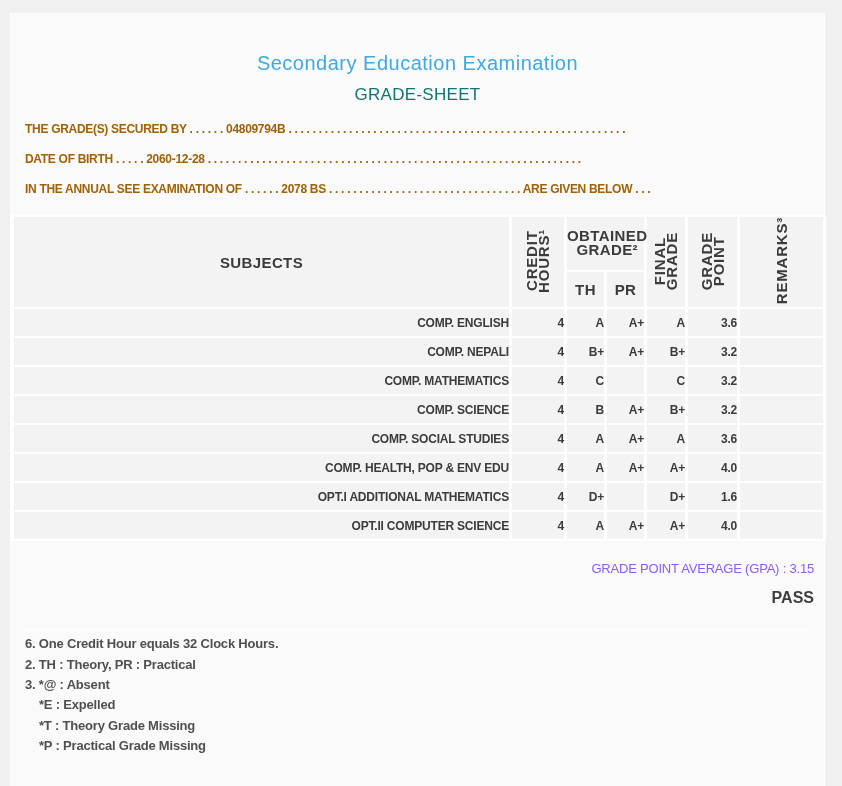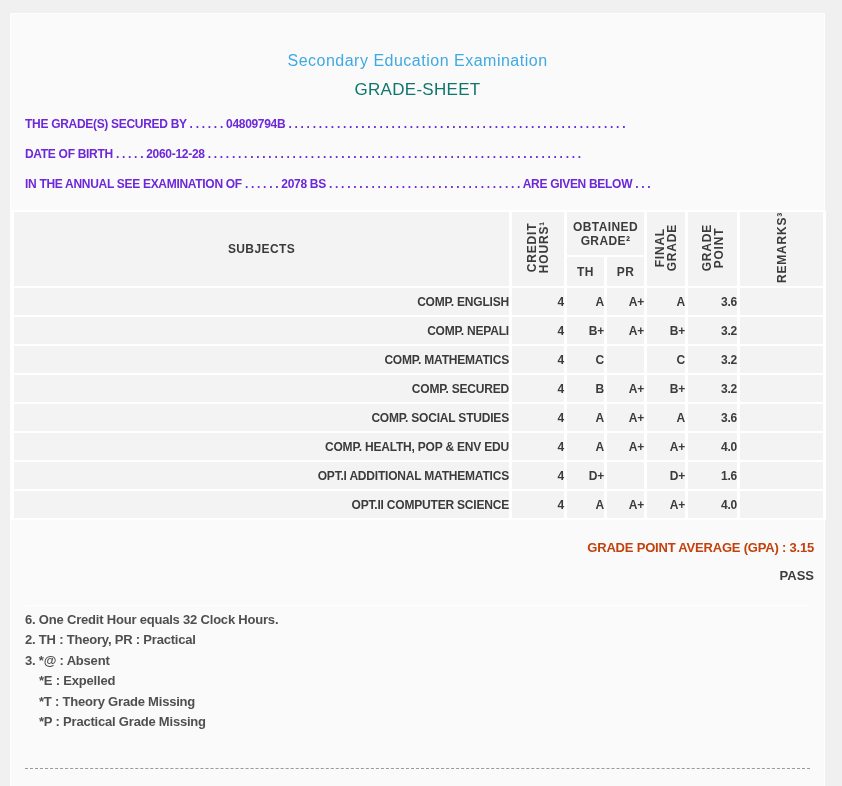--- a/index.html
+++ b/index.html
@@ -13,70 +13,70 @@
   .card {
     position: absolute; left: 10px; top: 13px;
     width: 813px; height: 880px;
     background: #fafafa;
     border: 1px solid #fefefe;
     box-sizing: content-box;
   }
   .title {
     margin: 38px 0 0 0;
     text-align: center;
-    font-size: 16px; font-weight: 400;
+    font-size: 20px; font-weight: 400;
     color: #3fa9e1;
     letter-spacing: 0.5px;
   }
   .subtitle {
     margin: 10px 0 0 0;
     text-align: center;
     font-size: 17px; font-weight: 400;
     color: #0f766e;
     letter-spacing: 0.3px;
   }
   .info { margin: 9px 14px 0 14px; }
   .info-line {
     height: 30px; line-height: 30px;
     font-size: 12px; font-weight: 700;
     letter-spacing: -0.3px;
     white-space: nowrap; overflow: hidden;
-    color: #6d28d9;
+    color: #a16207;
   }
   table.grades {
     margin-top: 11px;
     width: 815px;
     table-layout: fixed;
     border-collapse: separate;
     border-spacing: 3px 2px;
     background: #ffffff;
   }
   table.grades th, table.grades td {
     background: #f3f3f3;
     font-size: 12px; font-weight: 700;
     color: #3b3b3b;
     padding: 0;
   }
-  table.grades th { font-size: 12px; letter-spacing: 0.4px; vertical-align: middle; text-align: center; }
+  table.grades th { font-size: 15px; letter-spacing: 0.4px; vertical-align: middle; text-align: center; }
   table.grades td { text-align: right; height: 27px; letter-spacing: -0.2px; }
   th.subjects-h, td.subject { text-align: left; padding-left: 10px; letter-spacing: -0.2px; }
   tr.hdr1 th { height: 40px; }
   tr.hdr2 th { height: 27px; }
   .vtext {
     display: inline-block;
     writing-mode: vertical-rl;
     transform: rotate(180deg);
     white-space: pre-line;
     line-height: 12px;
     letter-spacing: 0.8px;
   }
   .wrap2 { white-space: pre-line; line-height: 14px; display: inline-block; }
   .summary { margin: 20px 10px 0 14px; text-align: right; }
-  .gpa-line { font-size: 13px; font-weight: 700; color: #c2410c; letter-spacing: -0.2px; }
-  .result-line { margin-top: 13px; font-size: 13px; font-weight: 700; color: #3d3d3d; }
+  .gpa-line { font-size: 13px; font-weight: 400; color: #8b5cf6; letter-spacing: -0.2px; }
+  .result-line { margin-top: 13px; font-size: 16px; font-weight: 700; color: #3d3d3d; }
   .footnotes {
     margin: 22px 14px 0 14px;
     border-top: 1px solid #ffffff;
     padding-top: 4px;
   }
   .footnote-line {
     font-size: 13px; font-weight: 700;
     color: #4f4f4f;
     line-height: 20.4px;
     letter-spacing: -0.2px;
@@ -150,21 +150,21 @@
         <tr>
           <td class="subject">COMP. MATHEMATICS</td>
           <td>4</td>
           <td>C</td>
           <td></td>
           <td>C</td>
           <td>3.2</td>
           <td></td>
         </tr>
         <tr>
-          <td class="subject">COMP. SECURED</td>
+          <td class="subject">COMP. SCIENCE</td>
           <td>4</td>
           <td>B</td>
           <td>A+</td>
           <td>B+</td>
           <td>3.2</td>
           <td></td>
         </tr>
         <tr>
           <td class="subject">COMP. SOCIAL STUDIES</td>
           <td>4</td>

